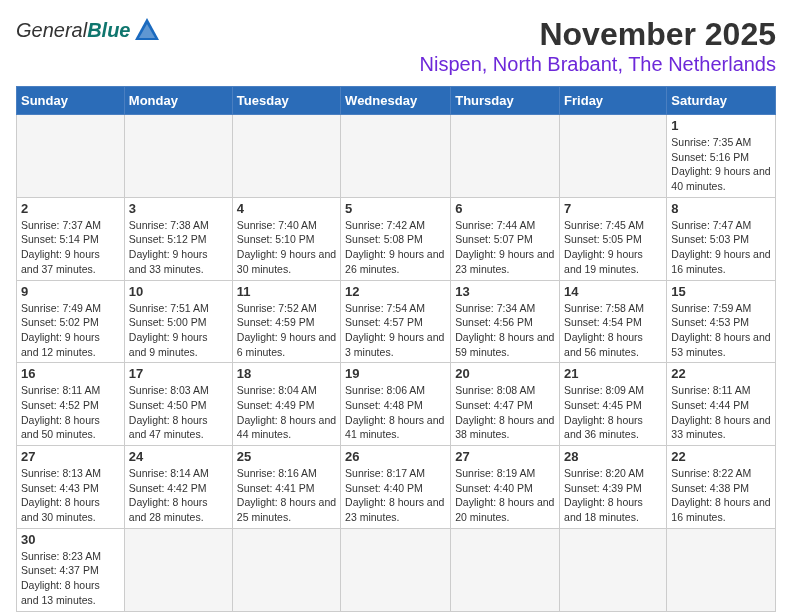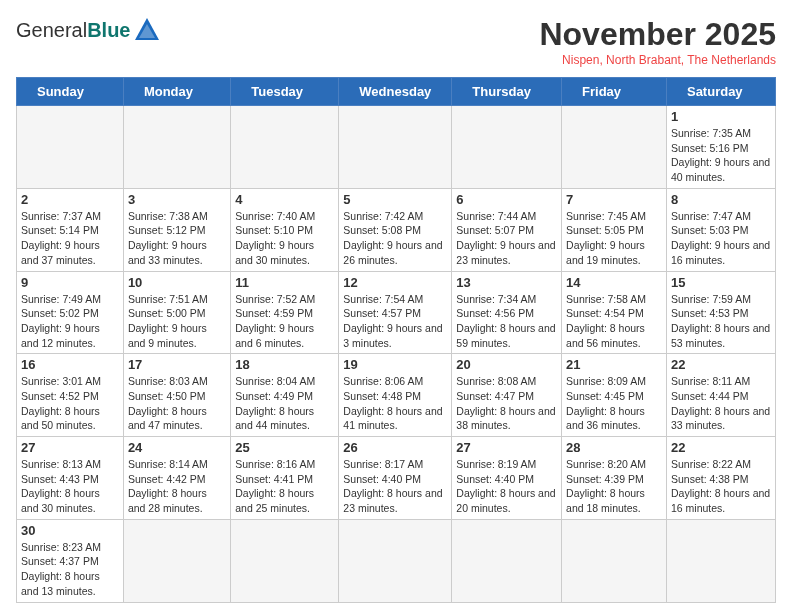--- a/index.html
+++ b/index.html
@@ -13,52 +13,53 @@
     .header-area {
       display: flex;
       justify-content: space-between;
       align-items: flex-start;
       margin-bottom: 10px;
     }
     .logo {
       display: flex;
       flex-direction: column;
       align-items: center;
+      font-style: italic;
     }
     .logo-text {
       display: flex;
       align-items: center;
       font-size: 20px;
       font-weight: bold;
       color: #333;
     }
     .logo-text .general { font-weight: normal; }
     .logo-text .blue { color: #0f766e; font-weight: bold; }
     .title-area {
       text-align: right;
     }
     .month-title {
       font-size: 32px;
       color: #333;
       font-weight: bold;
     }
     .location-title {
-      font-size: 12px;
-      color: #ef4444;
+      font-size: 20px;
+      color: #6d28d9;
     }
     .calendar {
       width: 100%;
       border-collapse: collapse;
       border: 1px solid #ccc;
     }
     .calendar th {
       background-color: #2b6cb8;
       color: #fff;
       font-size: 13px;
-      padding: 6px 20px;
+      padding: 6px 4px;
       text-align: left;
       border: 1px solid #4a7fc1;
       font-weight: bold;
     }
     .calendar td {
       border: 1px solid #ccc;
       vertical-align: top;
       padding: 3px 4px;
       font-size: 11px;
       color: #333;
@@ -222,21 +223,21 @@
         <td>
           <span class="day-number">15</span>
           <div class="day-info">Sunrise: 7:59 AM
 Sunset: 4:53 PM
 Daylight: 8 hours and 53 minutes.</div>
         </td>
       </tr>
       <tr>
         <td>
           <span class="day-number">16</span>
-          <div class="day-info">Sunrise: 3:01 AM
+          <div class="day-info">Sunrise: 8:11 AM
 Sunset: 4:52 PM
 Daylight: 8 hours and 50 minutes.</div>
         </td>
         <td>
           <span class="day-number">17</span>
           <div class="day-info">Sunrise: 8:03 AM
 Sunset: 4:50 PM
 Daylight: 8 hours and 47 minutes.</div>
         </td>
         <td>

